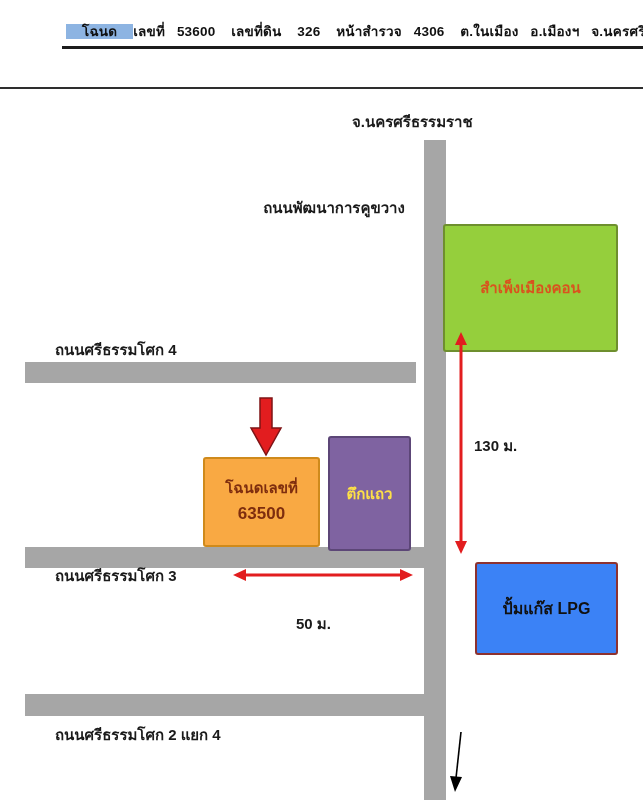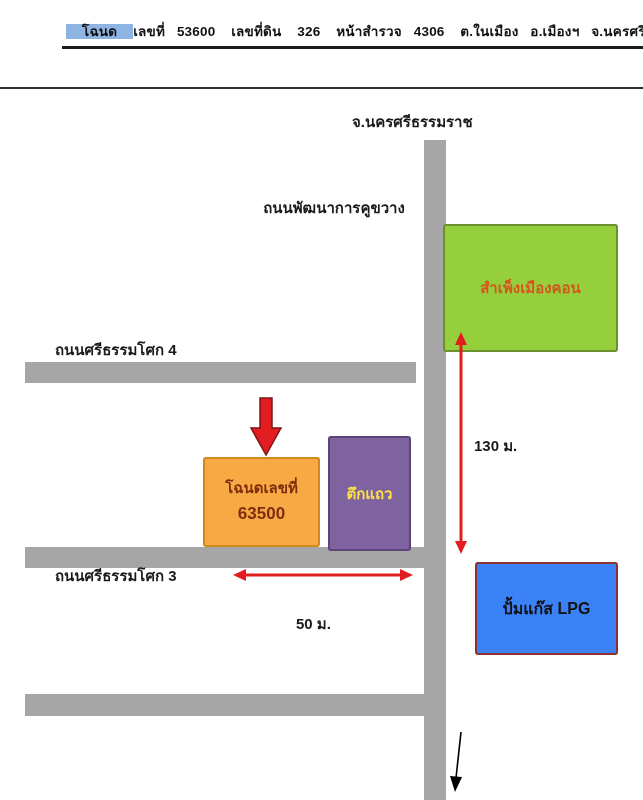--- a/index.html
+++ b/index.html
@@ -63,20 +63,21 @@
 
   <div class="road road-v"></div>
   <div class="road road-h4"></div>
   <div class="road road-h3"></div>
   <div class="road road-h2"></div>
 
   <div class="lbl province">จ.นครศรีธรรมราช</div>
   <div class="lbl rname-top">ถนนพัฒนาการคูขวาง</div>
   <div class="lbl r4">ถนนศรีธรรมโศก 4</div>
   <div class="lbl r3">ถนนศรีธรรมโศก 3</div>
+  <div class="lbl r2">ถนนศรีธรรมโศก 2 แยก 4</div>
   <div class="lbl d150">130 ม.</div>
   <div class="lbl d50">50 ม.</div>
 
   <div class="box box-green">สำเพ็งเมืองคอน</div>
 
   <div class="box box-orange">
     <span class="l1">โฉนดเลขที่</span>
     <span class="l2">63500</span>
   </div>
 

